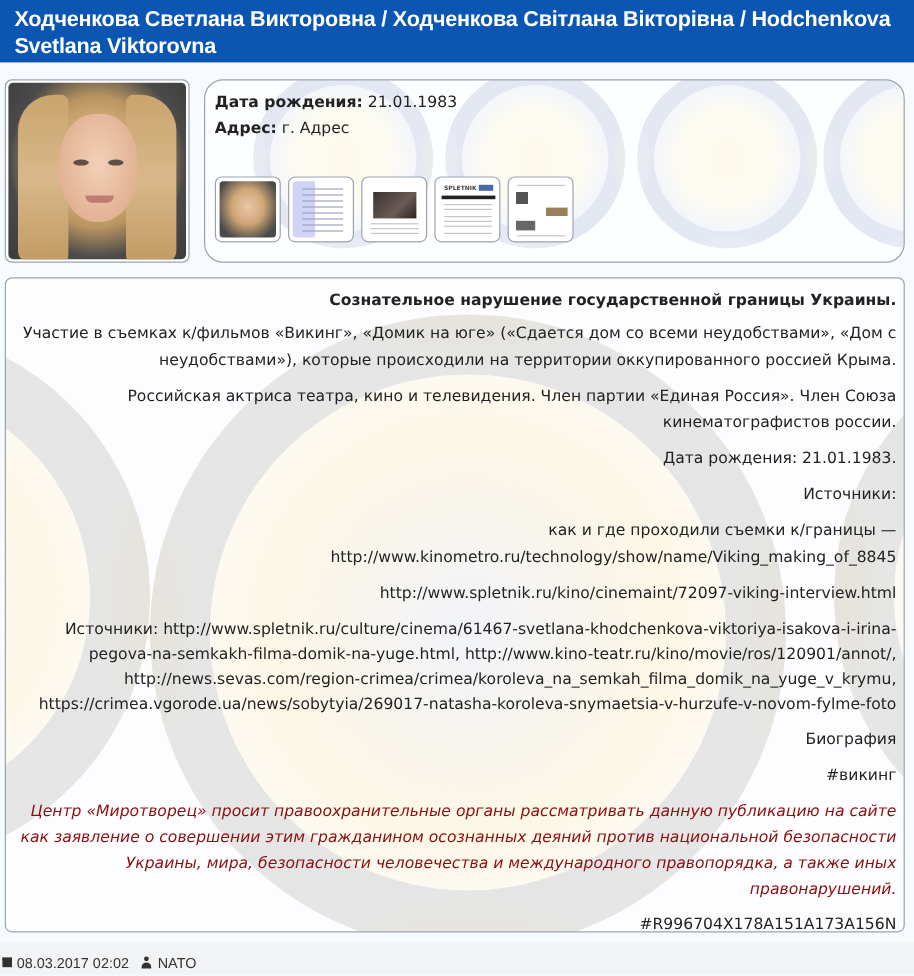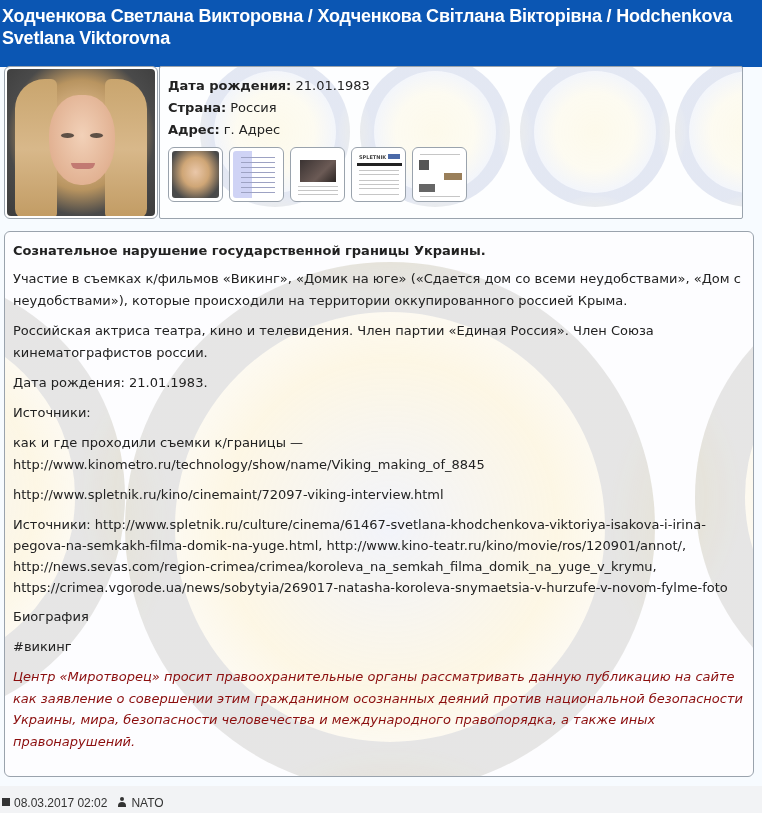--- a/index.html
+++ b/index.html
@@ -1,23 +1,23 @@
 <!DOCTYPE html>
 <html><head>
 <meta charset="utf-8">
 <style>
   * { box-sizing: border-box; margin: 0; padding: 0; }
   html, body { width: 762px; height: 813px; overflow: hidden; background: #f7fbff; }
   body { font-family: "DejaVu Sans", sans-serif; color: #222; position: relative; }
 
   .header {
-    position: absolute; left: 0; top: 0; width: 762px; height: 67px;
+    position: absolute; left: 0; top: 0; width: 762px; height: 52px;
     background: #0b56b3; color: #fff;
     font-family: "Liberation Sans", sans-serif; font-weight: bold;
-    font-size: 18px; line-height: 22px; padding: 5px 4px 0 2px;
+    font-size: 18px; line-height: 22px; padding: 5px 4px 0 12px;
     letter-spacing: -0.2px;
   }
 
   .photo-box {
     position: absolute; left: 4px; top: 66px; width: 154px; height: 153px;
     border: 1px solid #9aa3ad; border-radius: 6px; background: #fff; padding: 2px;
   }
   .photo {
     width: 100%; height: 100%; border-radius: 4px; overflow: hidden;
     background: radial-gradient(ellipse at 50% 45%, #e9c4a6 0%, #d9a987 22%, #c9a574 36%, #b89460 48%, #4a4a4a 70%, #3c3c3c 100%);
@@ -31,22 +31,22 @@
   .photo .hair-r { right: 8px; border-radius: 6px 30px 10px 6px; }
   .photo .face {
     position: absolute; left: 42px; top: 26px; width: 66px; height: 90px;
     background: radial-gradient(ellipse at 50% 45%, #f2d1b8, #e2b293 70%, #cf9c7c);
     border-radius: 45% 45% 48% 48%;
   }
   .photo .eye { position: absolute; top: 38px; width: 13px; height: 5px; background: #5e5045; border-radius: 50%; }
   .photo .mouth { position: absolute; top: 68px; left: 22px; width: 24px; height: 6px; background: #c27a72; border-radius: 0 0 12px 12px; }
 
   .info-box {
-    position: absolute; left: 159px; top: 66px; width: 584px; height: 153px;
-    border: 1px solid #9aa3ad; border-radius: 2px; background: rgba(255,255,255,0.7);
+    position: absolute; left: 170px; top: 66px; width: 584px; height: 153px;
+    border: 1px solid #9aa3ad; border-radius: 16px; background: rgba(255,255,255,0.7);
     overflow: hidden;
   }
   .seal {
     position: absolute; border-radius: 50%;
     border: 14px solid rgba(30,60,140,0.07);
     background: radial-gradient(circle, rgba(255,225,120,0.15) 0%, rgba(255,225,120,0.1) 45%, rgba(60,90,170,0.05) 70%);
   }
   .info-lines { position: absolute; left: 8px; top: 8px; font-size: 13px; line-height: 22px; font-family: "DejaVu Sans", sans-serif; }
   .info-lines b { font-weight: bold; }
   .thumbs { position: absolute; left: 8px; top: 80px; display: flex; gap: 6px; }
@@ -71,21 +71,21 @@
   .main-box {
     position: absolute; left: 4px; top: 231px; width: 750px; height: 546px;
     border: 1px solid #9aa3ad; border-radius: 6px; background: #fdfdff; overflow: hidden;
   }
   .big-seal {
     position: absolute; border-radius: 50%;
     border: 50px solid rgba(30,60,140,0.10);
     background: radial-gradient(circle, rgba(60,90,170,0.06) 0%, rgba(255,220,110,0.18) 55%, rgba(255,220,110,0.10) 70%);
   }
   .content { position: absolute; left: 8px; top: 8px; width: 734px; font-size: 13px; line-height: 22px; }
-  .content p { margin: 0 0 8px 0; }
+  .content p { margin: 0 0 8px 0; text-align: right; }
   .content .title { font-weight: bold; margin-bottom: 6px; }
   .content .sources2 { line-height: 21px; }
   .content .notice { color: #8b0e0e; font-weight: normal; font-style: italic; line-height: 21.5px; margin-bottom: 8px; }
   .content a { color: #222; text-decoration: none; }
 
   .footer {
     position: absolute; left: 0; top: 786px; width: 762px; height: 27px;
     background: #f2f3f5; font-size: 12px; color: #333; padding: 7px 0 0 2px;
     display: flex; align-items: center; gap: 4px;
     font-family: "Liberation Sans", sans-serif;
@@ -117,24 +117,20 @@
 <div class="info-box">
   <div class="seal" style="left:200px; top:-10px; width:150px; height:150px;"></div>
   <div class="seal" style="left:360px; top:-10px; width:150px; height:150px;"></div>
   <div class="seal" style="left:515px; top:-10px; width:150px; height:150px;"></div>
   <div class="seal" style="left:40px; top:-10px; width:150px; height:150px;"></div>
 
   <div class="info-lines">
     <div>
       <b>Дата рождения:</b>
       <span>21.01.1983</span>
-    </div>
-    <div>
-      <b>Страна:</b>
-      <span>Россия</span>
     </div>
     <div>
       <b>Адрес:</b>
       <span>г. Адрес</span>
     </div>
   </div>
 
   <div class="thumbs">
     <div class="thumb t1">
         <div class="inner"></div>
@@ -200,20 +196,21 @@
     </p>
     <p>
       <a>http://www.spletnik.ru/kino/cinemaint/72097-viking-interview.html</a>
     </p>
     <p class="sources2">
       <span>Источники: </span><a>http://www.spletnik.ru/culture/cinema/61467-svetlana-khodchenkova-viktoriya-isakova-i-irina-pegova-na-semkakh-filma-domik-na-yuge.html, http://www.kino-teatr.ru/kino/movie/ros/120901/annot/, http://news.sevas.com/region-crimea/crimea/koroleva_na_semkah_filma_domik_na_yuge_v_krymu, https://crimea.vgorode.ua/news/sobytyia/269017-natasha-koroleva-snymaetsia-v-hurzufe-v-novom-fylme-foto</a>
     </p>
     <p>Биография</p>
     <p>#викинг</p>
     <p class="notice">Центр «Миротворец» просит правоохранительные органы рассматривать данную публикацию на сайте как заявление о совершении этим гражданином осознанных деяний против национальной безопасности Украины, мира, безопасности человечества и международного правопорядка, а также иных правонарушений.</p>
+    <p>#R996704X178A151A173A156N</p>
   </div>
 </div>
 
 <div class="footer">
   <span class="cal-icon"></span>
   <span>08.03.2017 02:02</span>
   <span class="user-icon"></span>
   <span>NATO</span>
 </div>
 

